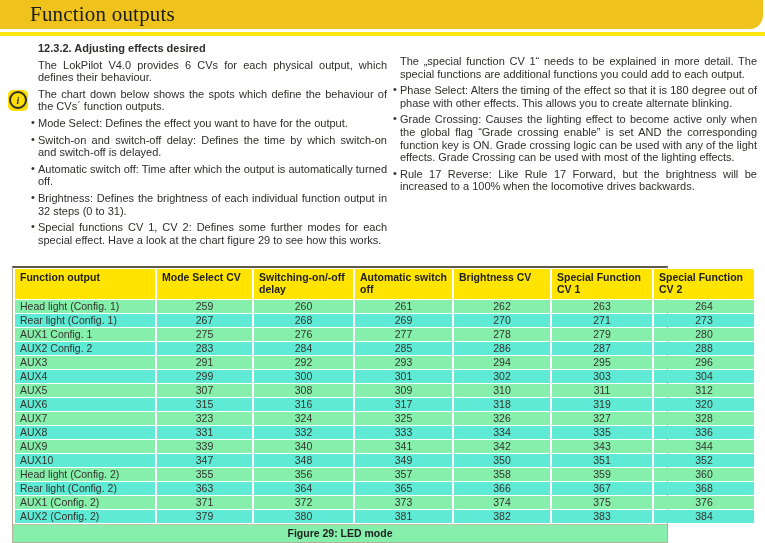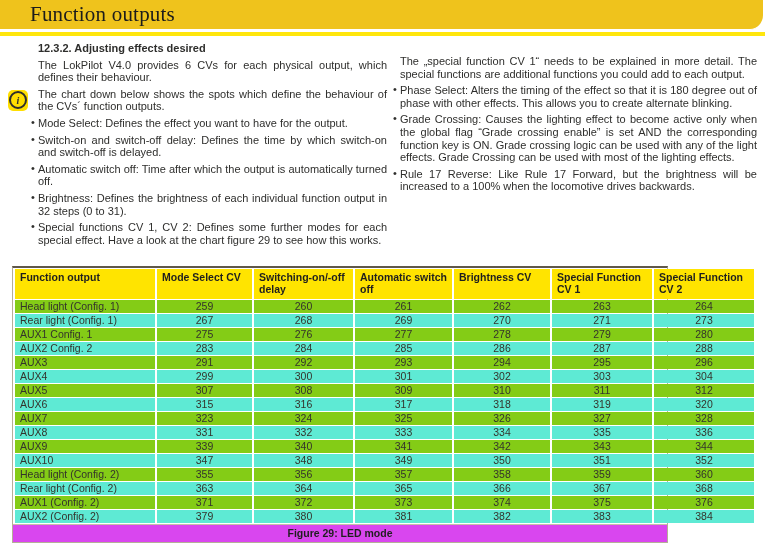--- a/index.html
+++ b/index.html
@@ -49,24 +49,24 @@
     border:1px solid #b5af97; border-top:2px solid #60584a; background:#fff;
     box-sizing:border-box;
   }
   table { width:100%; border-collapse:separate; border-spacing:2px 1px; table-layout:fixed; }
   th {
     background:#FFE400; color:#1f1f1e; font-size:10.5px; line-height:11.5px;
     font-weight:bold; text-align:left; vertical-align:top; padding:3px 5px 4px 5px;
   }
   td { font-size:10.5px; line-height:13px; padding:0 5px; white-space:nowrap; overflow:hidden; color:#34332c; }
   td.num { text-align:center; }
-  tr.row-a td { background:#84cc16; }
+  tr.row-a td { background:#86efac; }
   tr.row-b td { background:#5eead4; }
   .caption {
-    border-top:1px solid #c6c0a8; background:#d946ef; text-align:center;
+    border-top:1px solid #c6c0a8; background:#86efac; text-align:center;
     font-weight:bold; font-size:10.5px; padding:2px 0 3px 0; color:#1f1f1e;
   }
 </style>
 </head>
 <body>
 
 <div class="header-bar"></div>
 <div class="header-title">Function outputs</div>
 <div class="header-stripe"></div>
 

